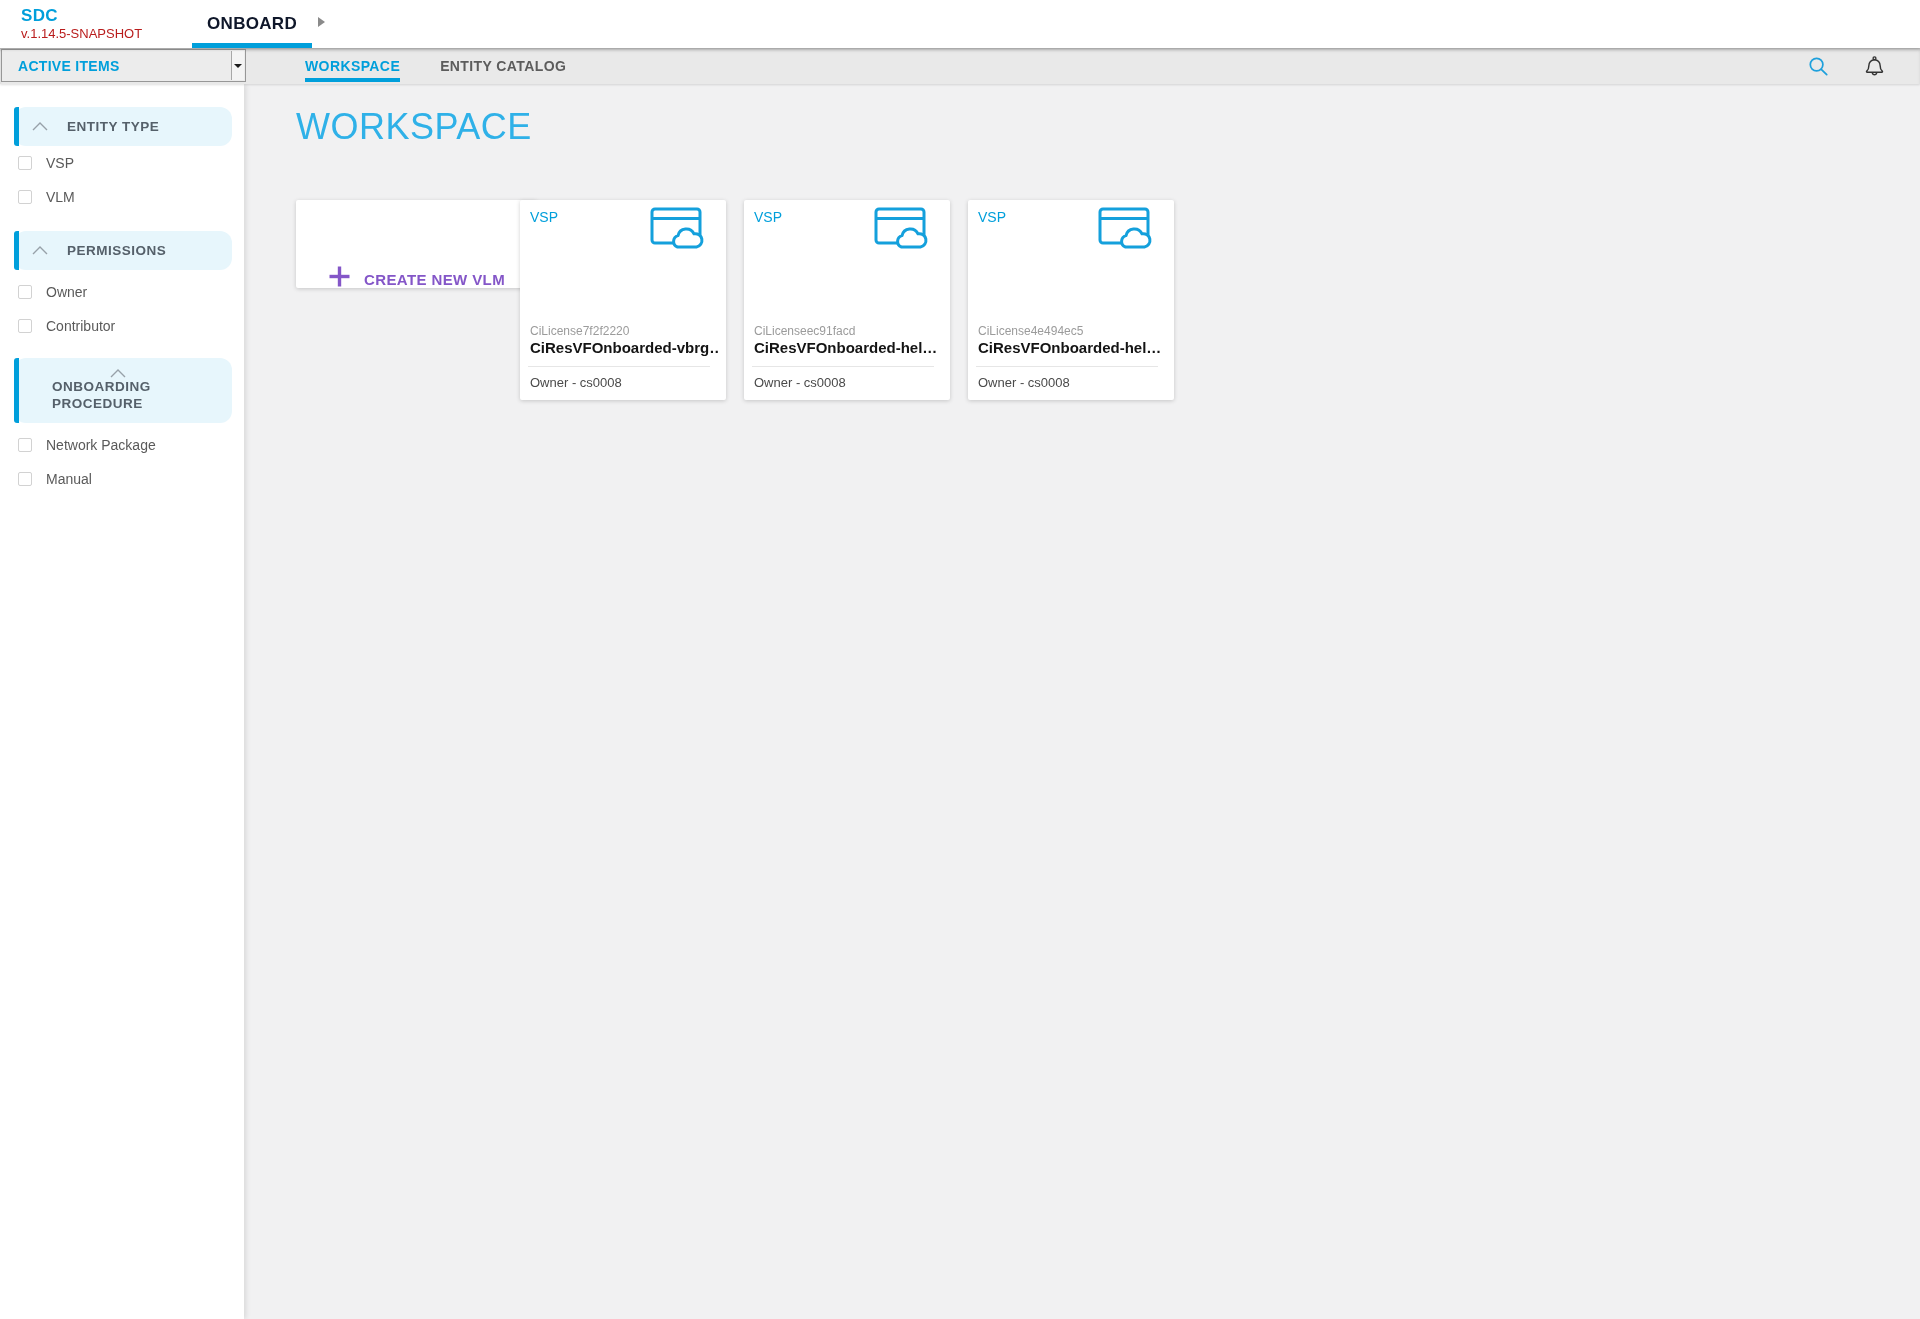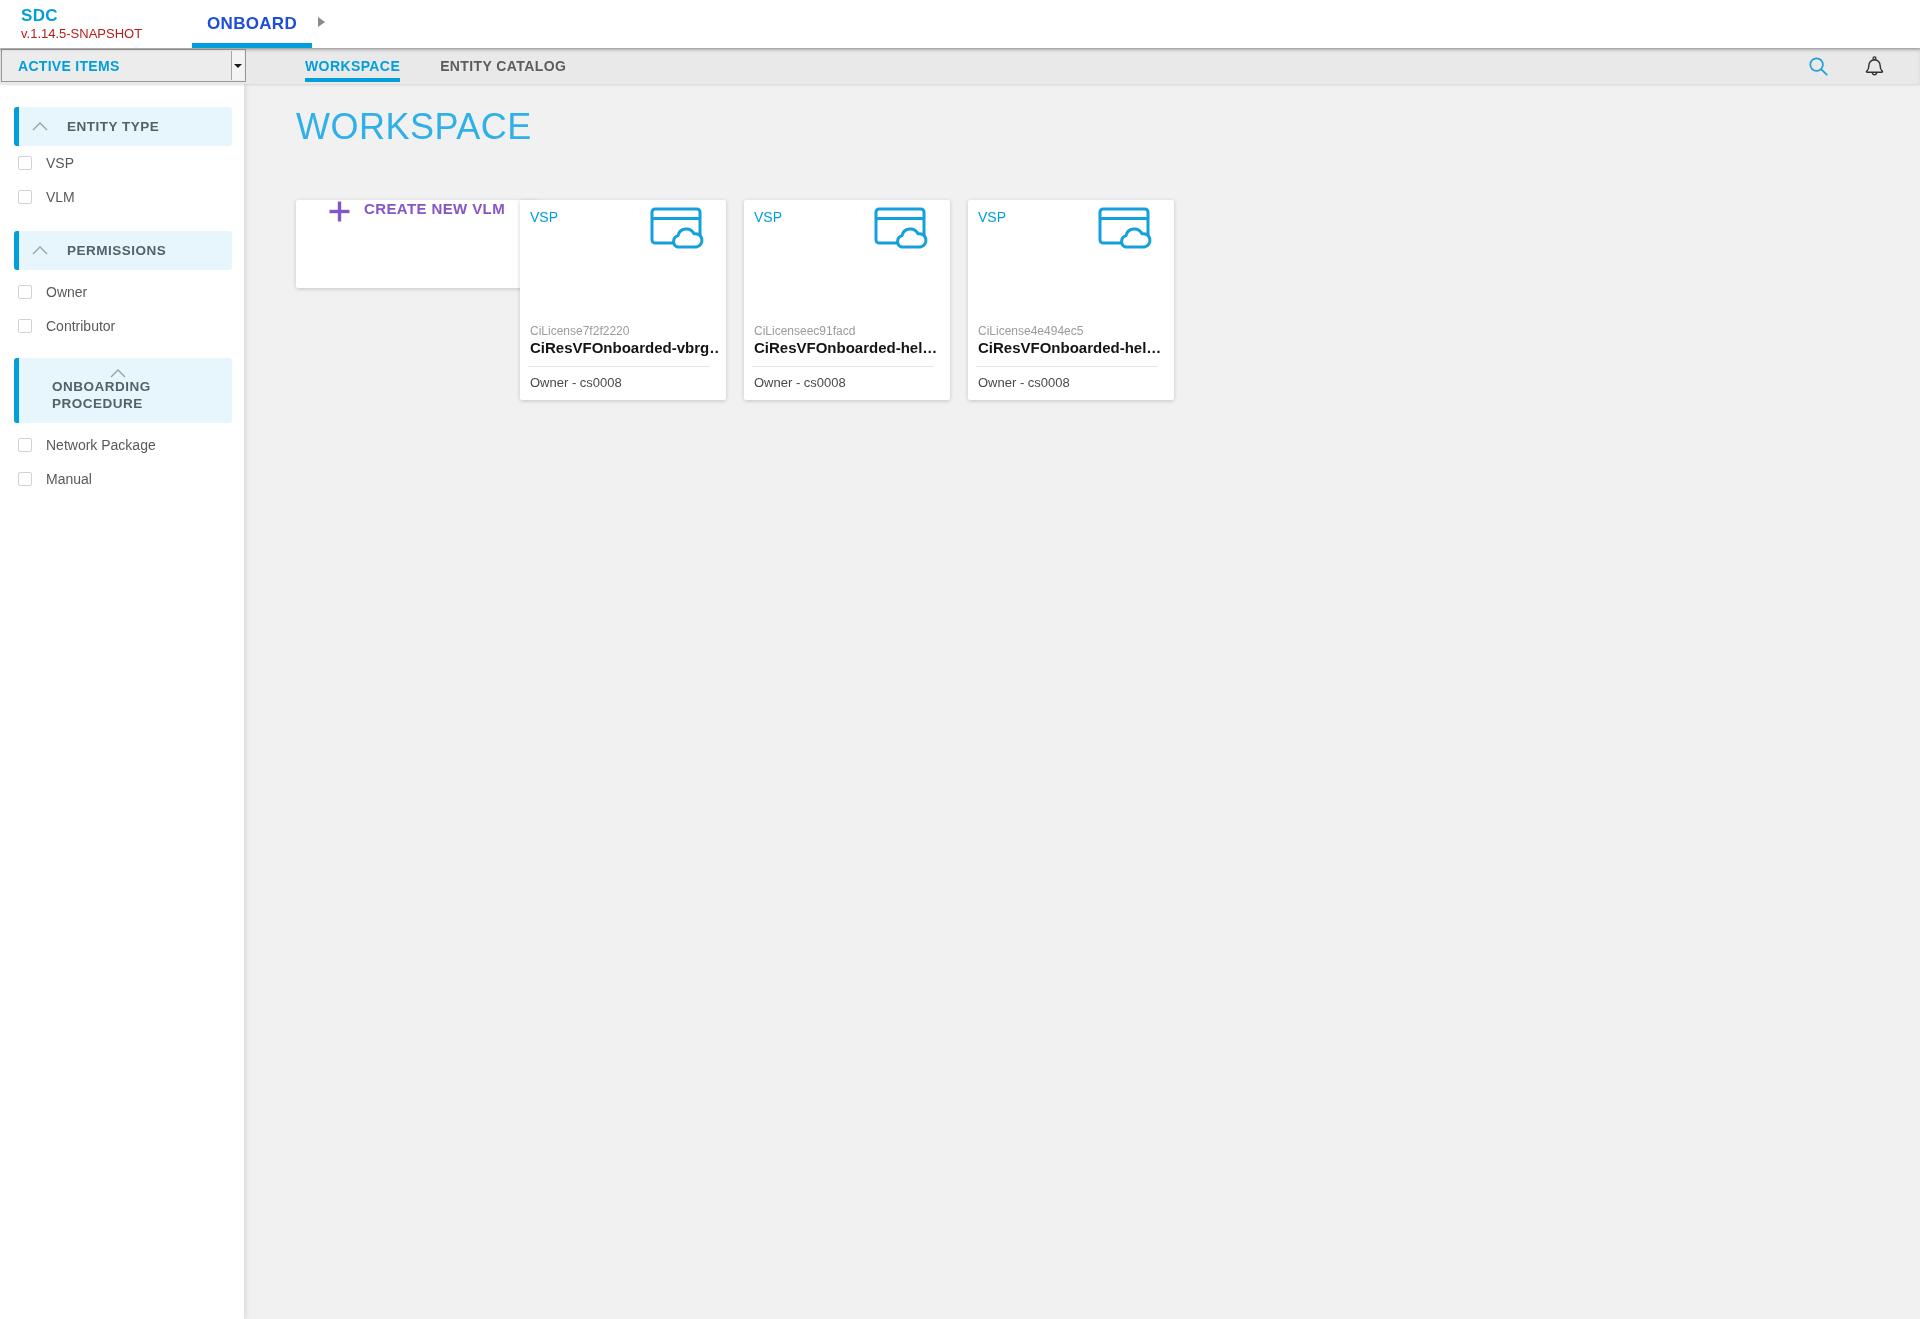--- a/index.html
+++ b/index.html
@@ -6,21 +6,21 @@
   *{box-sizing:border-box;font-family:"Liberation Sans",sans-serif;}
   .page{position:relative;width:1920px;height:1319px;background:#f1f1f2;overflow:hidden;}
 
   
   .header{position:absolute;left:0;top:0;width:1920px;height:48px;background:#ffffff;z-index:30;
           box-shadow:0 1px 3px rgba(0,0,0,.22);}
   .logo{position:absolute;left:21px;top:7px;line-height:1;}
   .logo-title{font-size:17px;font-weight:bold;color:#009fdb;letter-spacing:.3px;}
   .logo-version{font-size:13px;color:#b91c1c;margin-top:3px;}
   .top-tab{position:absolute;left:192px;top:0;width:120px;height:48px;display:flex;align-items:center;justify-content:center;}
-  .top-tab-label{font-size:17px;font-weight:bold;color:#1d4ed8;letter-spacing:.3px;}
+  .top-tab-label{font-size:17px;font-weight:bold;color:#0f172a;letter-spacing:.3px;}
   .top-tab-underline{position:absolute;left:0;right:0;bottom:0;height:5px;background:#009fdb;}
   .expand-arrow{position:absolute;left:318px;top:17px;width:0;height:0;
                 border-left:7px solid #8a8a8a;border-top:5px solid transparent;border-bottom:5px solid transparent;}
 
   
   .navbar{position:absolute;left:0;top:48px;width:1920px;height:36px;background:#e9e9e9;z-index:20;
           box-shadow:inset 0 3px 4px -2px rgba(0,0,0,.25), 0 1px 2px rgba(0,0,0,.12);}
   .filter-select{position:absolute;left:1px;top:1px;width:245px;height:33px;background:#ececec;
                  border:1px solid #979797;display:flex;align-items:center;padding-left:16px;cursor:pointer;}
   .filter-select-value{font-size:14px;font-weight:bold;color:#009fdb;letter-spacing:.3px;}
@@ -32,21 +32,21 @@
   .nav-tab{position:relative;height:36px;display:flex;align-items:center;cursor:pointer;}
   .nav-tab span{font-size:14px;font-weight:bold;letter-spacing:.4px;color:#5c5c5c;}
   .nav-tab.active span{color:#009fdb;}
   .nav-tab.active:after{content:"";position:absolute;left:0;right:0;bottom:2px;height:4px;background:#009fdb;}
   .nav-icons{position:absolute;right:34px;top:0;height:36px;display:flex;align-items:center;gap:34px;}
   .nav-icons svg{display:block;cursor:pointer;}
 
   
   .sidebar{position:absolute;left:0;top:84px;width:244px;bottom:0;background:#ffffff;z-index:10;
            box-shadow:2px 0 5px rgba(0,0,0,.10);padding-top:23px;}
-  .filter-section{margin:0 12px 0 14px;position:relative;background:#e7f6fc;border-radius:3px;
+  .filter-section{margin:0 12px 0 14px;position:relative;background:#e7f6fc;border-radius:12px;
                   display:flex;align-items:center;padding:11px 10px 11px 18px;min-height:38px;}
   .filter-section:before{content:"";position:absolute;left:0;top:0;bottom:0;width:5px;background:#009fdb;border-radius:3px 0 0 3px;}
   .filter-section .chev{flex:0 0 auto;margin-right:19px;cursor:pointer;}
   .filter-section .sec-title{font-size:13.5px;font-weight:bold;color:#55606a;letter-spacing:.5px;
                              text-transform:uppercase;line-height:17px;max-width:150px;}
   .sec-entity{margin-top:0;}
   .sec-permissions{margin-top:17px;}
   .sec-onboarding{margin-top:15px;flex-direction:column;}
   .check-row{display:flex;align-items:center;height:34px;margin-left:18px;cursor:pointer;}
   .check-row:first-of-type{margin-top:0;}
@@ -54,21 +54,21 @@
   .rows-gap2{margin-top:5px;}
   .check-row input[type=checkbox]{appearance:none;-webkit-appearance:none;width:14px;height:14px;margin:0;
       border:1px solid #d2d2d2;border-radius:2px;background:#fff;cursor:pointer;}
   .check-row .check-label{font-size:14px;color:#5a5a5a;margin-left:14px;}
 
   
   .content{position:absolute;left:244px;top:84px;right:0;bottom:0;background:#f1f1f2;}
   .page-title{position:absolute;left:52px;top:22px;margin:0;font-size:36px;font-weight:300;
               color:#2fb1e8;letter-spacing:.5px;}
   .card{position:absolute;background:#ffffff;border-radius:2px;box-shadow:0 1px 4px rgba(0,0,0,.18);}
-  .create-card{width:241px;height:88px;display:flex;align-items:flex-start;justify-content:center;gap:13px;cursor:pointer;}
+  .create-card{width:241px;height:88px;display:flex;align-items:flex-end;justify-content:center;gap:13px;cursor:pointer;}
   .create-card .plus{display:block;}
   .create-card .create-label{font-size:15px;font-weight:bold;letter-spacing:.4px;}
   .create-vlm{left:52px;top:116px;color:#8456c8;}
   .create-vsp{left:52px;top:224px;height:90px;color:#009fdb;}
   .create-vlm .create-label{color:#8456c8;}
   .create-vsp .create-label{color:#009fdb;}
 
   .tile{width:206px;height:200px;cursor:pointer;}
   .tile-1{left:276px;top:116px;}
   .tile-2{left:500px;top:116px;}

